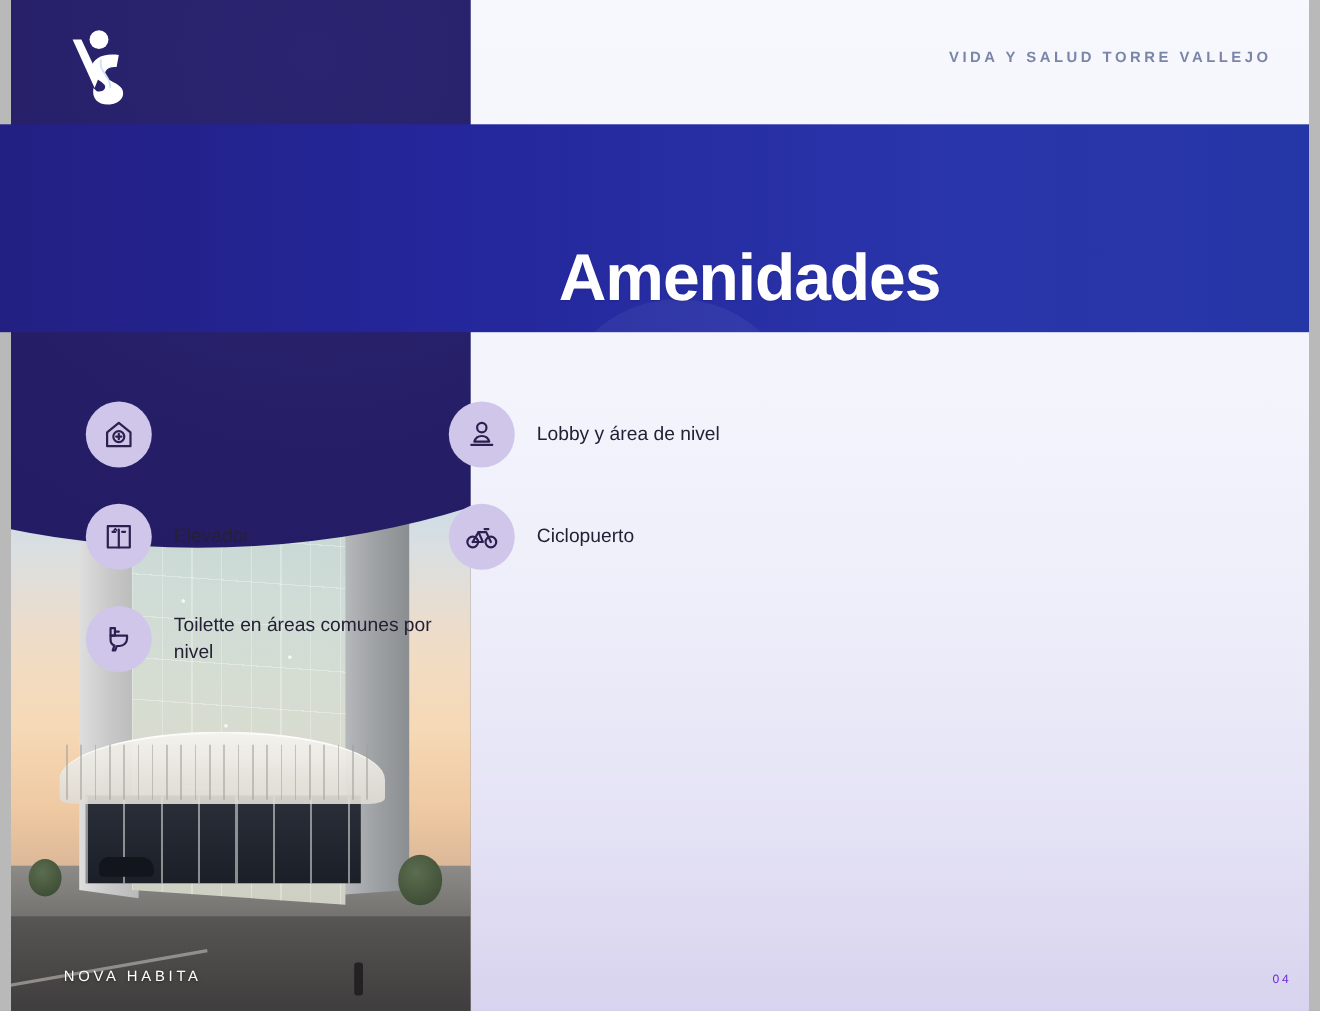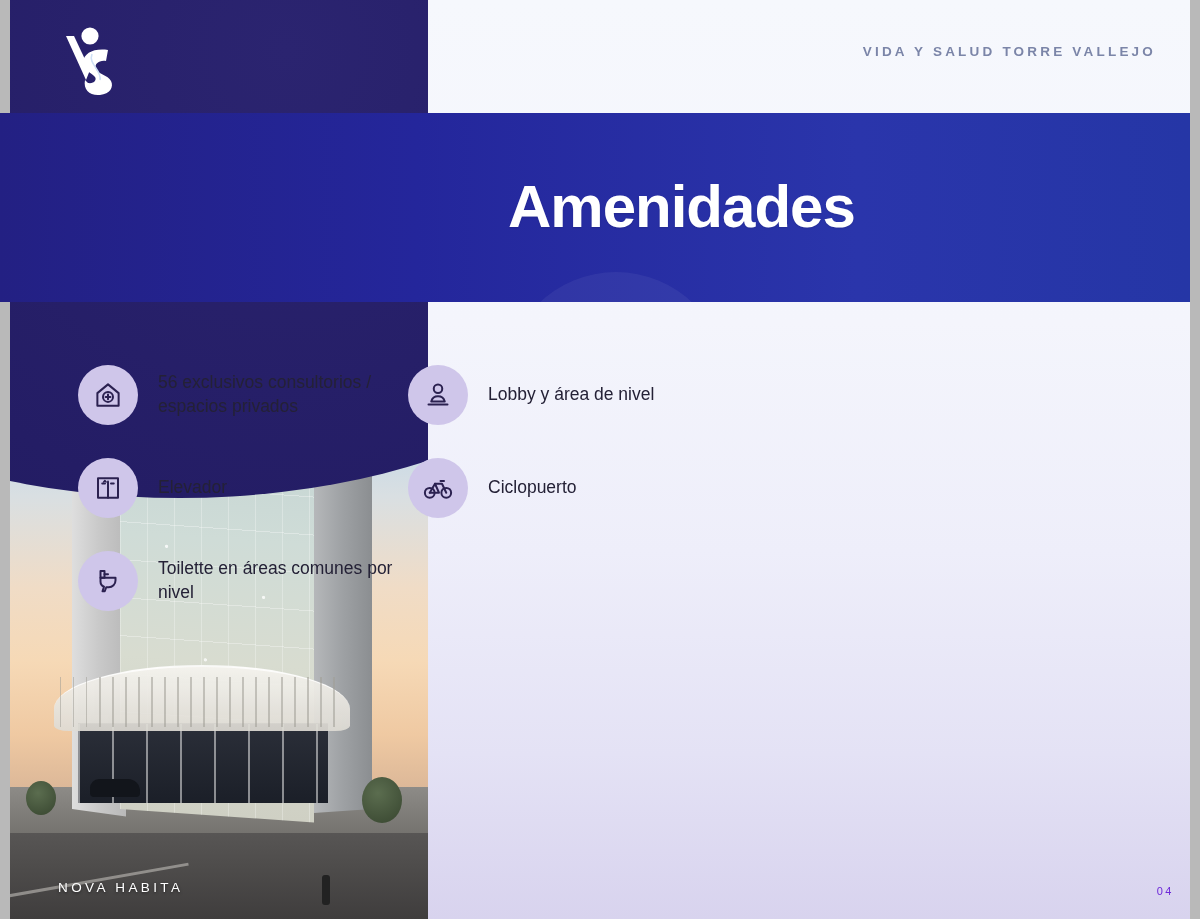--- a/index.html
+++ b/index.html
@@ -162,33 +162,32 @@
     <div class="brand">NOVA HABITA</div>
   </div>
 
   <div class="right-panel">
     <div class="eyebrow">VIDA Y SALUD TORRE VALLEJO</div>
   </div>
 
   <div class="navy-band"></div>
   <div class="band-circle"></div>
 
-  <div class="title" style="left:508px;">Amenidades</div>
+  <div class="title" style="left:508px;margin-top:46px;">Amenidades</div>
 
   <div class="grid">
 
     <div class="item">
       <span class="ic">
         <svg viewBox="0 0 24 24">
           <path d="M3.5 10.5 L12 3.5 L20.5 10.5 V20.5 H3.5 Z"></path>
           <circle cx="12" cy="13.5" r="4"></circle>
           <path d="M12 11.6 V15.4 M10.1 13.5 H13.9"></path>
         </svg>
       </span>
-      <span class="lbl">56 exclusivos consultorios / espacios privados</span>
     </div>
 
 
 
 
     <div class="item">
       <span class="ic">
         <svg viewBox="0 0 24 24">
           <circle cx="12" cy="7" r="3.4"></circle>
           <path d="M6.6 17.2 a5.6 5.6 0 0 1 10.8 0 Z"></path>

